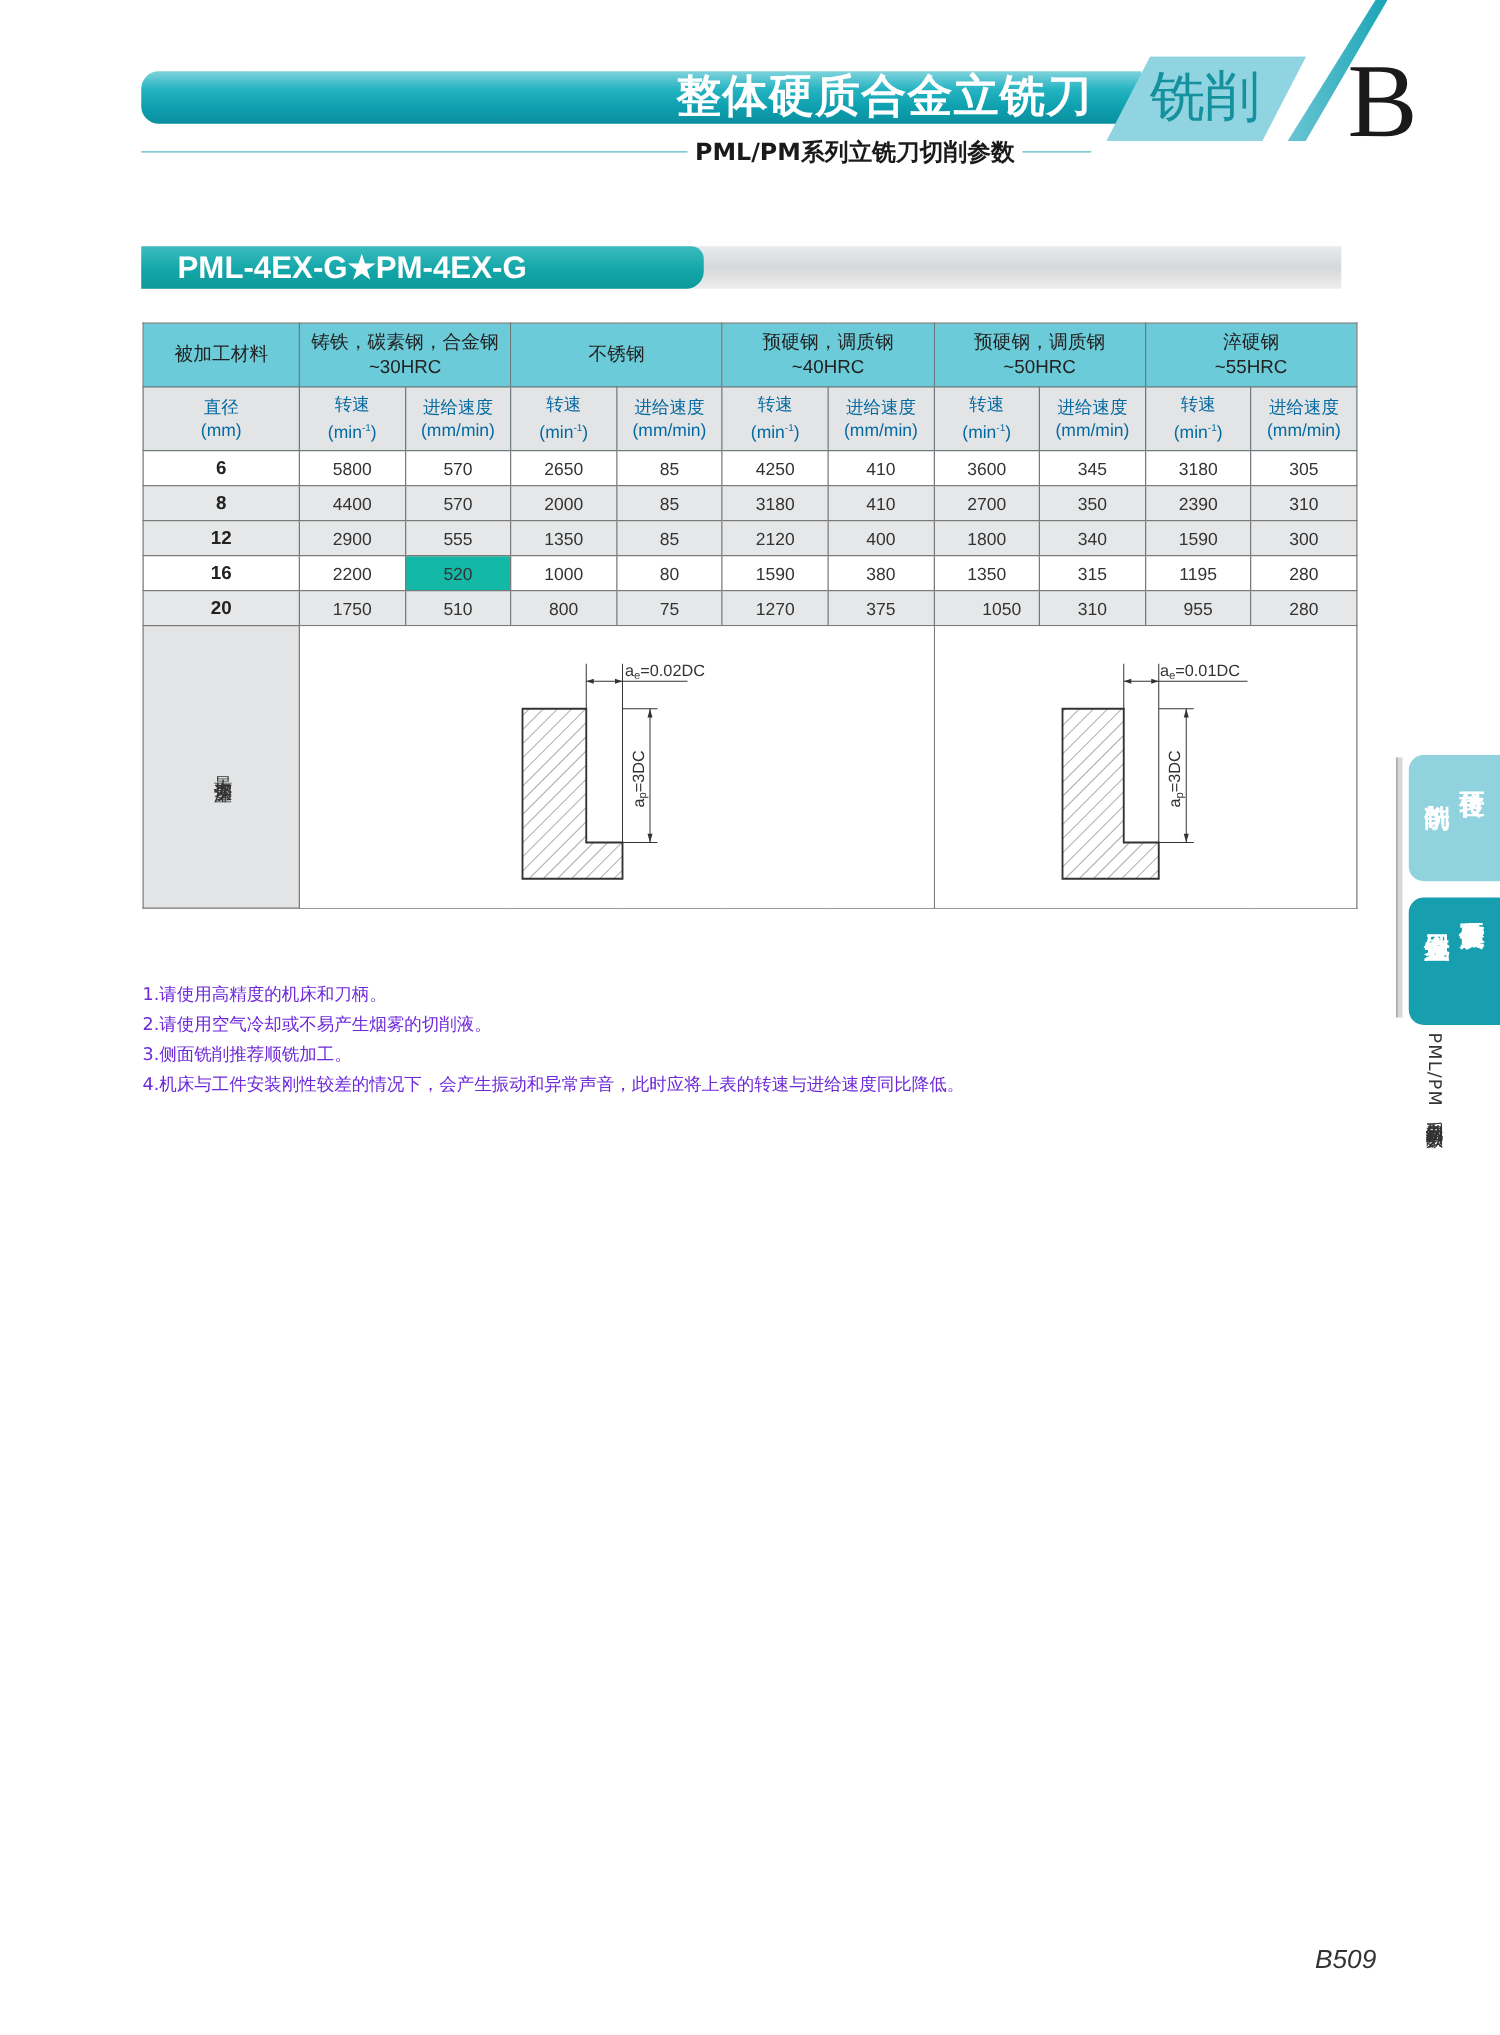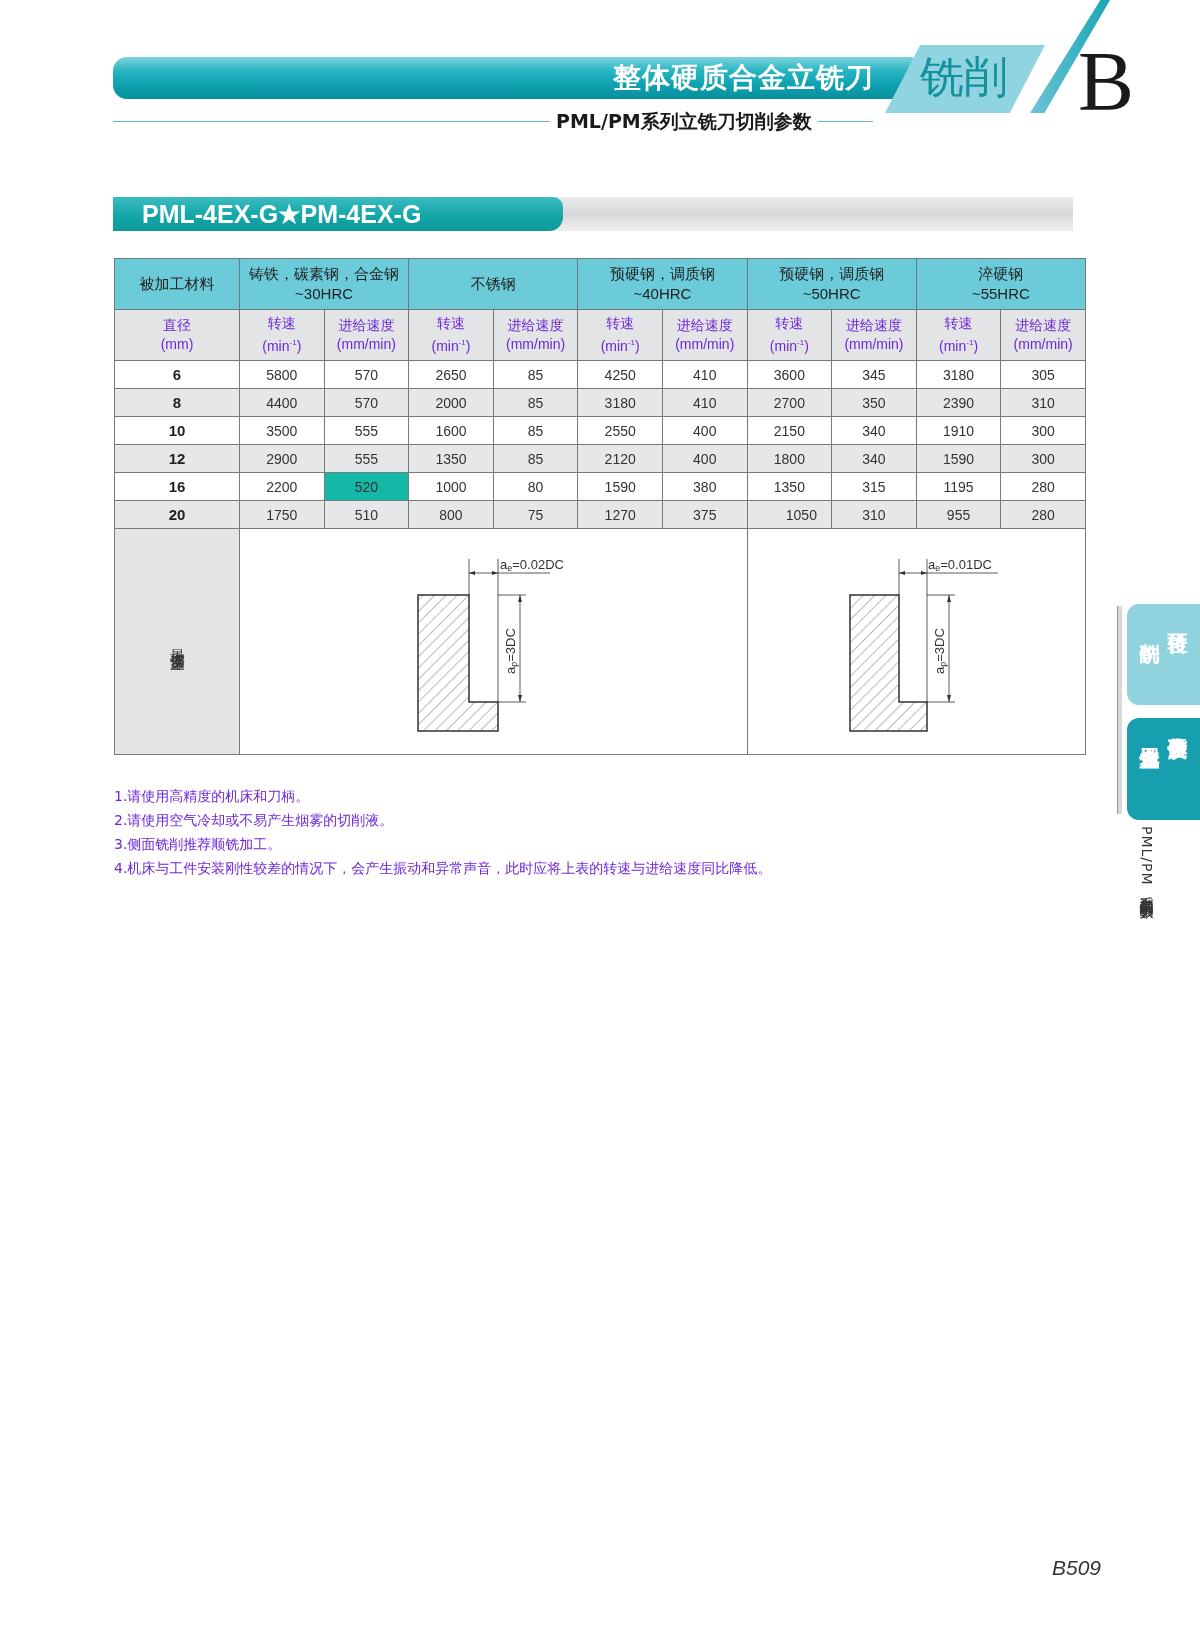--- a/index.html
+++ b/index.html
@@ -1,40 +1,40 @@
 <!DOCTYPE html>
 <html><head>
 <meta charset="utf-8">
 <style>
   html,body{margin:0;padding:0;}
   body{width:1200px;height:1628px;position:relative;background:#fff;font-family:"Liberation Sans","DejaVu Sans",sans-serif;color:#231f20;overflow:hidden;}
   .abs{position:absolute;}
   
   .hdr-bar{left:113px;top:57px;width:800px;height:42px;border-radius:14px 0 0 14px;
     background:linear-gradient(180deg,#7fd3dc 0%,#23b3c1 35%,#0e9fae 70%,#0a8f9e 100%);}
-  .hdr-title{right:326px;top:58px;height:28px;line-height:40px;font-size:28px;font-weight:bold;color:#fff;letter-spacing:1px;font-family:"DejaVu Sans",sans-serif;}
+  .hdr-title{right:326px;top:58px;height:28px;line-height:40px;font-size:36px;font-weight:bold;color:#fff;letter-spacing:1px;font-family:"DejaVu Sans",sans-serif;}
   .hdr-tab{left:885px;top:45px;width:160px;height:68px;background:#8fd4e0;
     clip-path:polygon(22% 0,100% 0,78% 100%,0 100%);}
   .hdr-tab-text{left:920px;top:48px;font-size:44px;color:#15909d;font-family:"DejaVu Sans",sans-serif;}
   .hdr-slash{left:1030px;top:0px;width:80px;height:113px;background:linear-gradient(90deg,#6cc5d4,#1aa5b6);
     clip-path:polygon(88% 0,100% 0,18% 100%,0 100%);}
   .hdr-B{left:1078px;top:42px;font-size:84px;font-family:"Liberation Serif","DejaVu Serif",serif;color:#1a1a1a;line-height:80px;}
   .hdr-rule{left:113px;top:121px;width:760px;height:1px;background:#5bb9c7;}
   .hdr-sub{left:550px;top:109px;padding:0 6px;background:#fff;font-size:19px;font-weight:bold;color:#1a1a1a;font-family:"DejaVu Sans",sans-serif;}
   
   .prod-grey{left:113px;top:197px;width:960px;height:34px;background:linear-gradient(180deg,#e9eaeb,#d7d8d9 50%,#eeeeef);}
   .prod-bar{left:113px;top:197px;width:450px;height:34px;background:linear-gradient(180deg,#3cbcbf,#13a6a8 55%,#0e9a9c);
     border-radius:0 10px 14px 0;}
   .prod-text{left:142px;top:199px;font-size:25px;font-weight:bold;color:#fff;line-height:30px;font-family:"Liberation Sans",sans-serif;}
   
   table.params{position:absolute;left:114px;top:258px;width:971px;border-collapse:collapse;table-layout:fixed;font-size:14px;}
   table.params td,table.params th{border:1px solid #7a7a7a;text-align:center;padding:0;font-weight:normal;}
   table.params th{border-color:#6f7a7c;}
   .h1 th{background:#6bcbd9;height:50px;font-size:15px;line-height:20px;color:#222;}
-  .h2 th{background:#e3e4e5;height:50px;font-size:14px;line-height:19px;color:#6d28d9;}
+  .h2 th{background:#e3e4e5;height:50px;font-size:14px;line-height:19px;color:#0369a1;}
   .h2 th sup{font-size:8px;}
   tr.dr td{height:27px;font-size:14px;color:#333;}
   tr.dr:nth-child(odd) td{background:#fff;}
   tr.dr:nth-child(even) td{background:#e6e7e8;}
   tr.dr td.dia{font-weight:bold;font-size:15px;color:#222;}
   tr.dr td.dia{background-clip:padding-box;}
   .depth-label{background:#e3e4e5;height:222px;}
   .vert{writing-mode:vertical-rl;font-size:15px;color:#333;letter-spacing:2px;display:inline-block;}
   .diag-cell{background:#fff;position:relative;}
   
@@ -119,33 +119,20 @@
         <td style="background: rgb(230, 231, 232);">4400</td>
         <td style="background: rgb(230, 231, 232);">570</td>
         <td style="background: rgb(230, 231, 232);">2000</td>
         <td style="background: rgb(230, 231, 232);">85</td>
         <td style="background: rgb(230, 231, 232);">3180</td>
         <td style="background: rgb(230, 231, 232);">410</td>
         <td style="background: rgb(230, 231, 232);">2700</td>
         <td style="background: rgb(230, 231, 232);">350</td>
         <td style="background: rgb(230, 231, 232);">2390</td>
         <td style="background: rgb(230, 231, 232);">310</td>
-      </tr>
-      <tr class="dr">
-        <td class="dia" style="background: rgb(255, 255, 255);">10</td>
-        <td style="background: rgb(255, 255, 255);">3500</td>
-        <td style="background: rgb(255, 255, 255);">555</td>
-        <td style="background: rgb(255, 255, 255);">1600</td>
-        <td style="background: rgb(255, 255, 255);">85</td>
-        <td style="background: rgb(255, 255, 255);">2550</td>
-        <td style="background: rgb(255, 255, 255);">400</td>
-        <td style="background: rgb(255, 255, 255);">2150</td>
-        <td style="background: rgb(255, 255, 255);">340</td>
-        <td style="background: rgb(255, 255, 255);">1910</td>
-        <td style="background: rgb(255, 255, 255);">300</td>
       </tr>
       <tr class="dr">
         <td class="dia" style="background: rgb(230, 231, 232);">12</td>
         <td style="background: rgb(230, 231, 232);">2900</td>
         <td style="background: rgb(230, 231, 232);">555</td>
         <td style="background: rgb(230, 231, 232);">1350</td>
         <td style="background: rgb(230, 231, 232);">85</td>
         <td style="background: rgb(230, 231, 232);">2120</td>
         <td style="background: rgb(230, 231, 232);">400</td>
         <td style="background: rgb(230, 231, 232);">1800</td>

